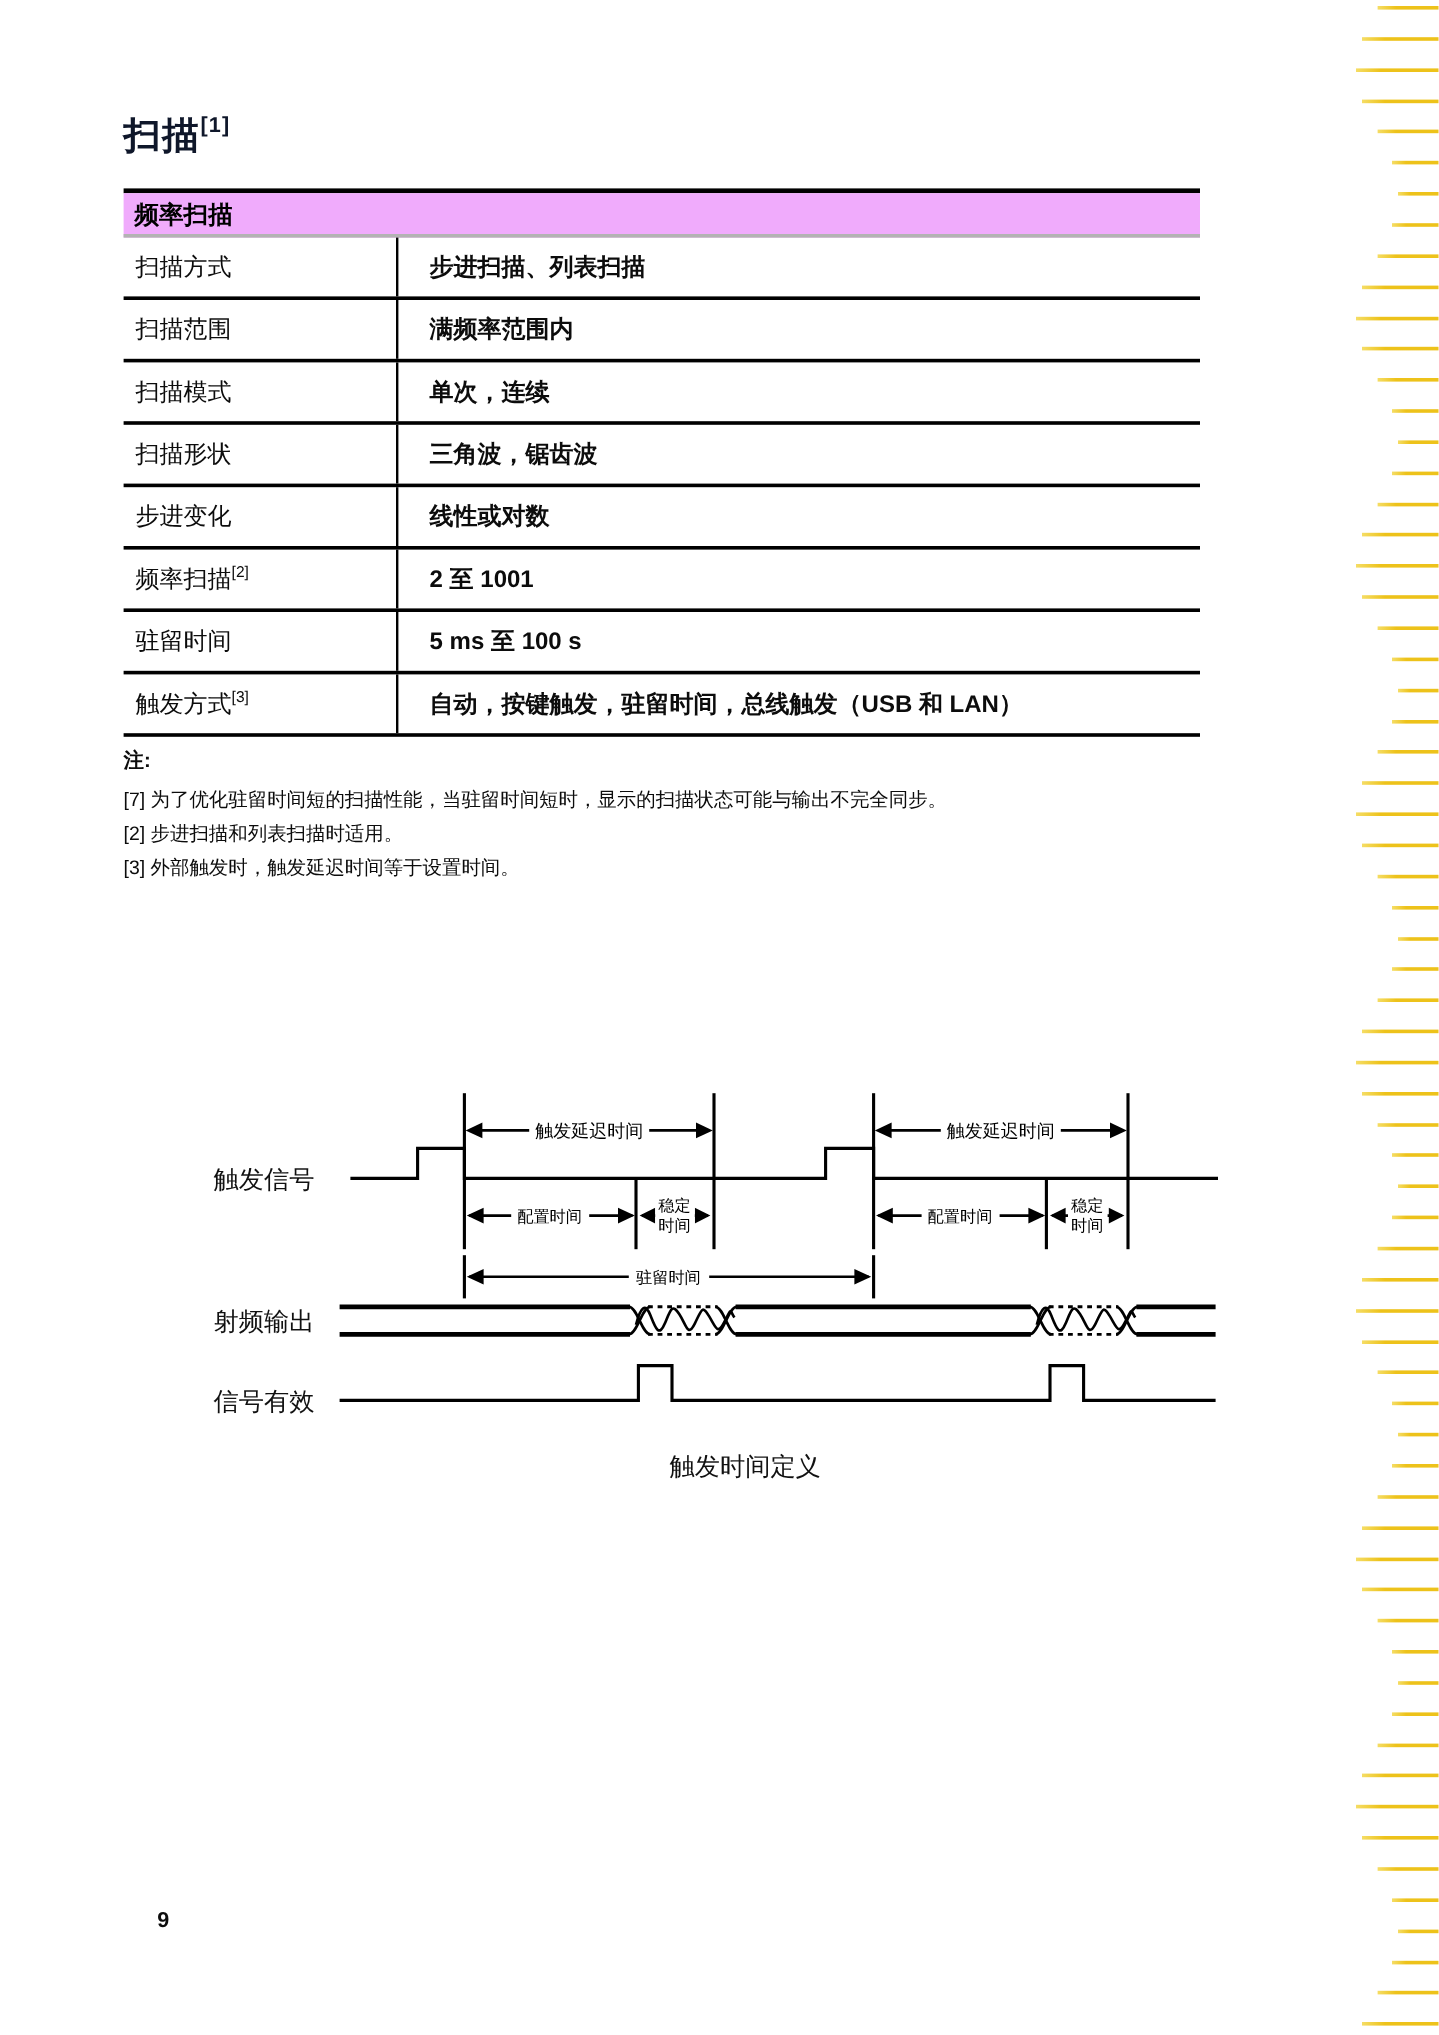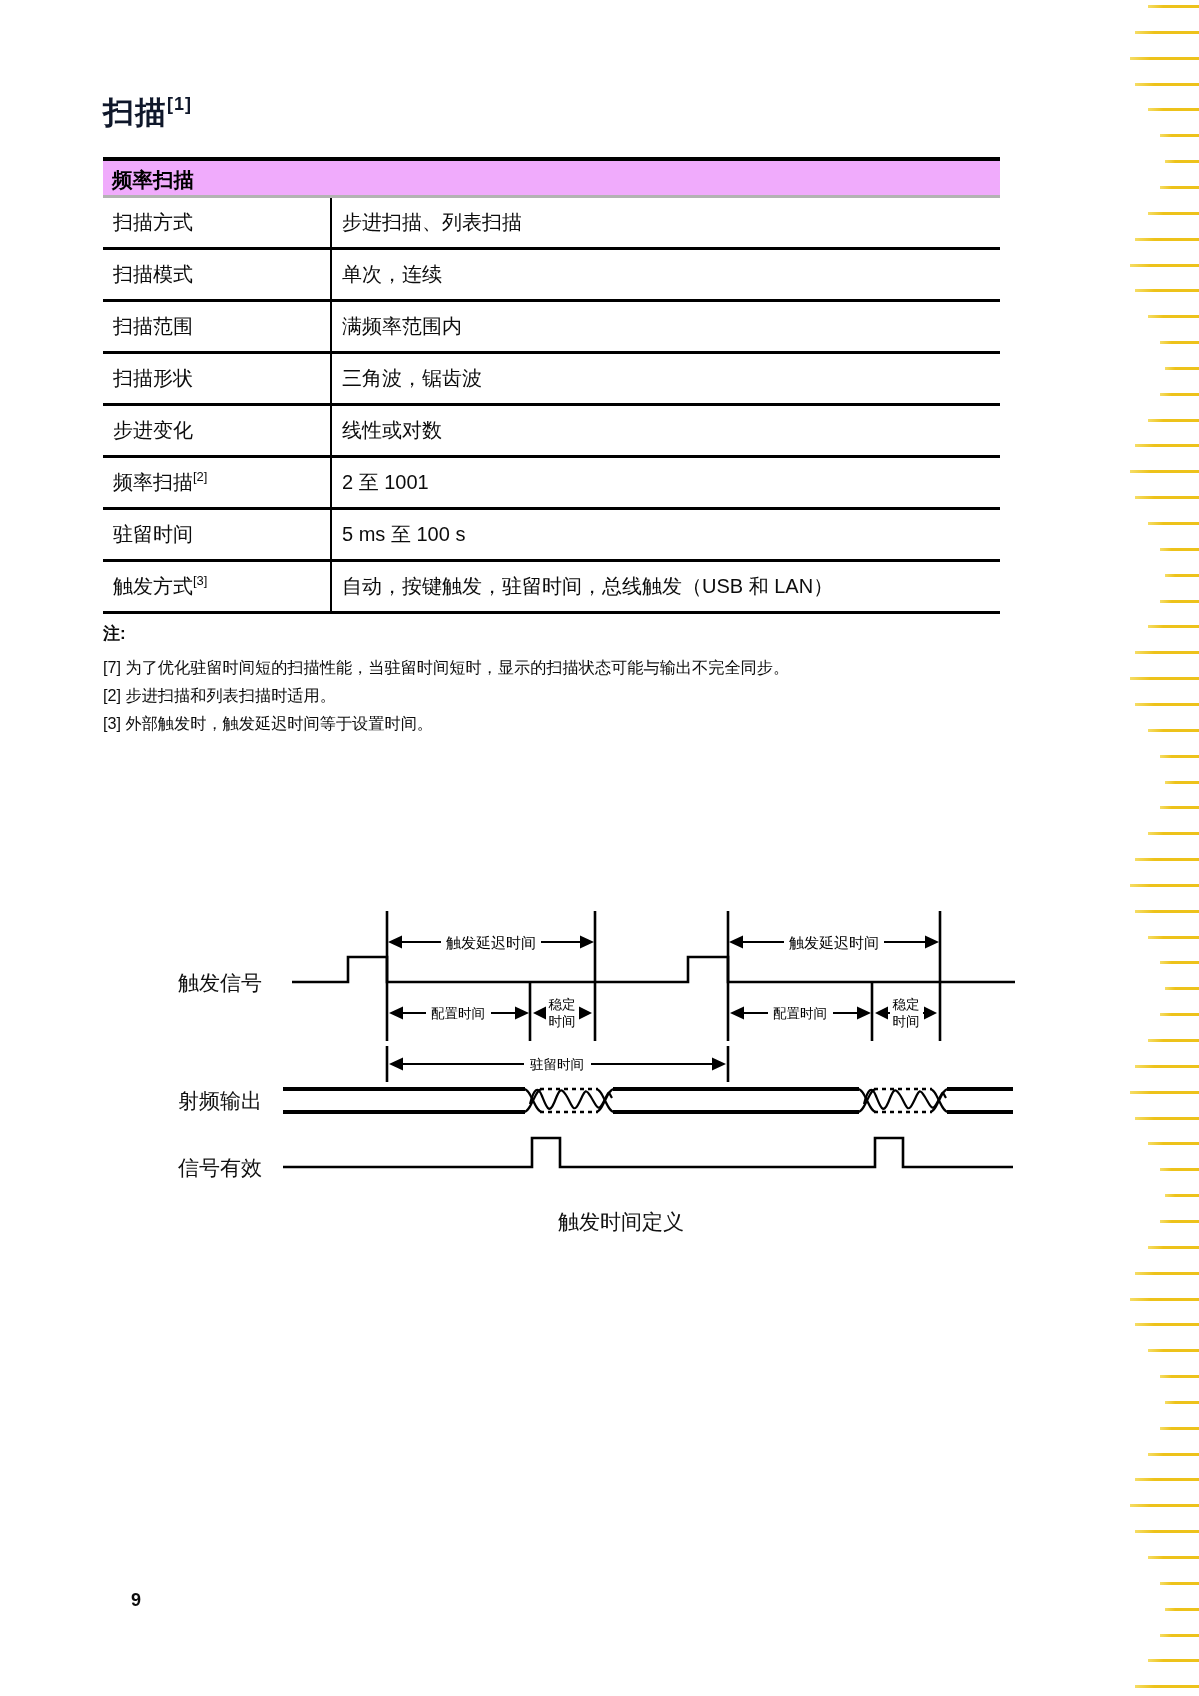--- a/index.html
+++ b/index.html
@@ -20,21 +20,21 @@
   .spec-table{position:absolute;left:103px;top:157px;width:897px;border-top:4px solid #000;}
   .table-header{
     background:#f0abfc;height:37px;line-height:37px;
     font-size:20.5px;font-weight:bold;padding-left:9px;
     border-bottom:3px solid #b3b3b3;box-sizing:border-box;color:#000;
   }
   .table-body{}
   .trow{display:flex;height:52px;box-sizing:border-box;border-bottom:3px solid #000;align-items:stretch;}
   .tcell{display:flex;align-items:center;font-size:20px;color:#0c0c0c;}
   .tcell.label{width:227px;padding-left:10px;box-sizing:border-box;}
-  .tcell.value{flex:1;border-left:2.5px solid #000;padding-left:10px;}
+  .tcell.value{flex:1;border-left:2.5px solid #000;padding-left:26px;font-weight:bold;}
   .tcell sup{font-size:13px;position:relative;top:-6px;line-height:0;}
   
   .notes{position:absolute;left:103px;top:622px;width:760px;}
   .notes-heading{font-size:17px;font-weight:bold;margin-bottom:8px;color:#0c0c0c;}
   .note-item{font-size:16.2px;line-height:28px;color:#0c0c0c;}
   
   .diagram{position:absolute;left:150px;top:840px;}
   .wf{fill:none;stroke:#000;stroke-width:2.6;}
   .thin{fill:none;stroke:#000;stroke-width:2.2;}
   .thick{fill:none;stroke:#000;stroke-width:4;}
@@ -131,34 +131,34 @@
         <div class="tcell label">
             <span>扫描方式</span>
             <sup></sup>
           </div>
         <div class="tcell value">
             <span>步进扫描、列表扫描</span>
           </div>
       </div>
       <div class="trow">
         <div class="tcell label">
+            <span>扫描范围</span>
+            <sup></sup>
+          </div>
+        <div class="tcell value">
+            <span>满频率范围内</span>
+          </div>
+      </div>
+      <div class="trow">
+        <div class="tcell label">
             <span>扫描模式</span>
             <sup></sup>
           </div>
         <div class="tcell value">
             <span>单次，连续</span>
-          </div>
-      </div>
-      <div class="trow">
-        <div class="tcell label">
-            <span>扫描范围</span>
-            <sup></sup>
-          </div>
-        <div class="tcell value">
-            <span>满频率范围内</span>
           </div>
       </div>
       <div class="trow">
         <div class="tcell label">
             <span>扫描形状</span>
             <sup></sup>
           </div>
         <div class="tcell value">
             <span>三角波，锯齿波</span>
           </div>

